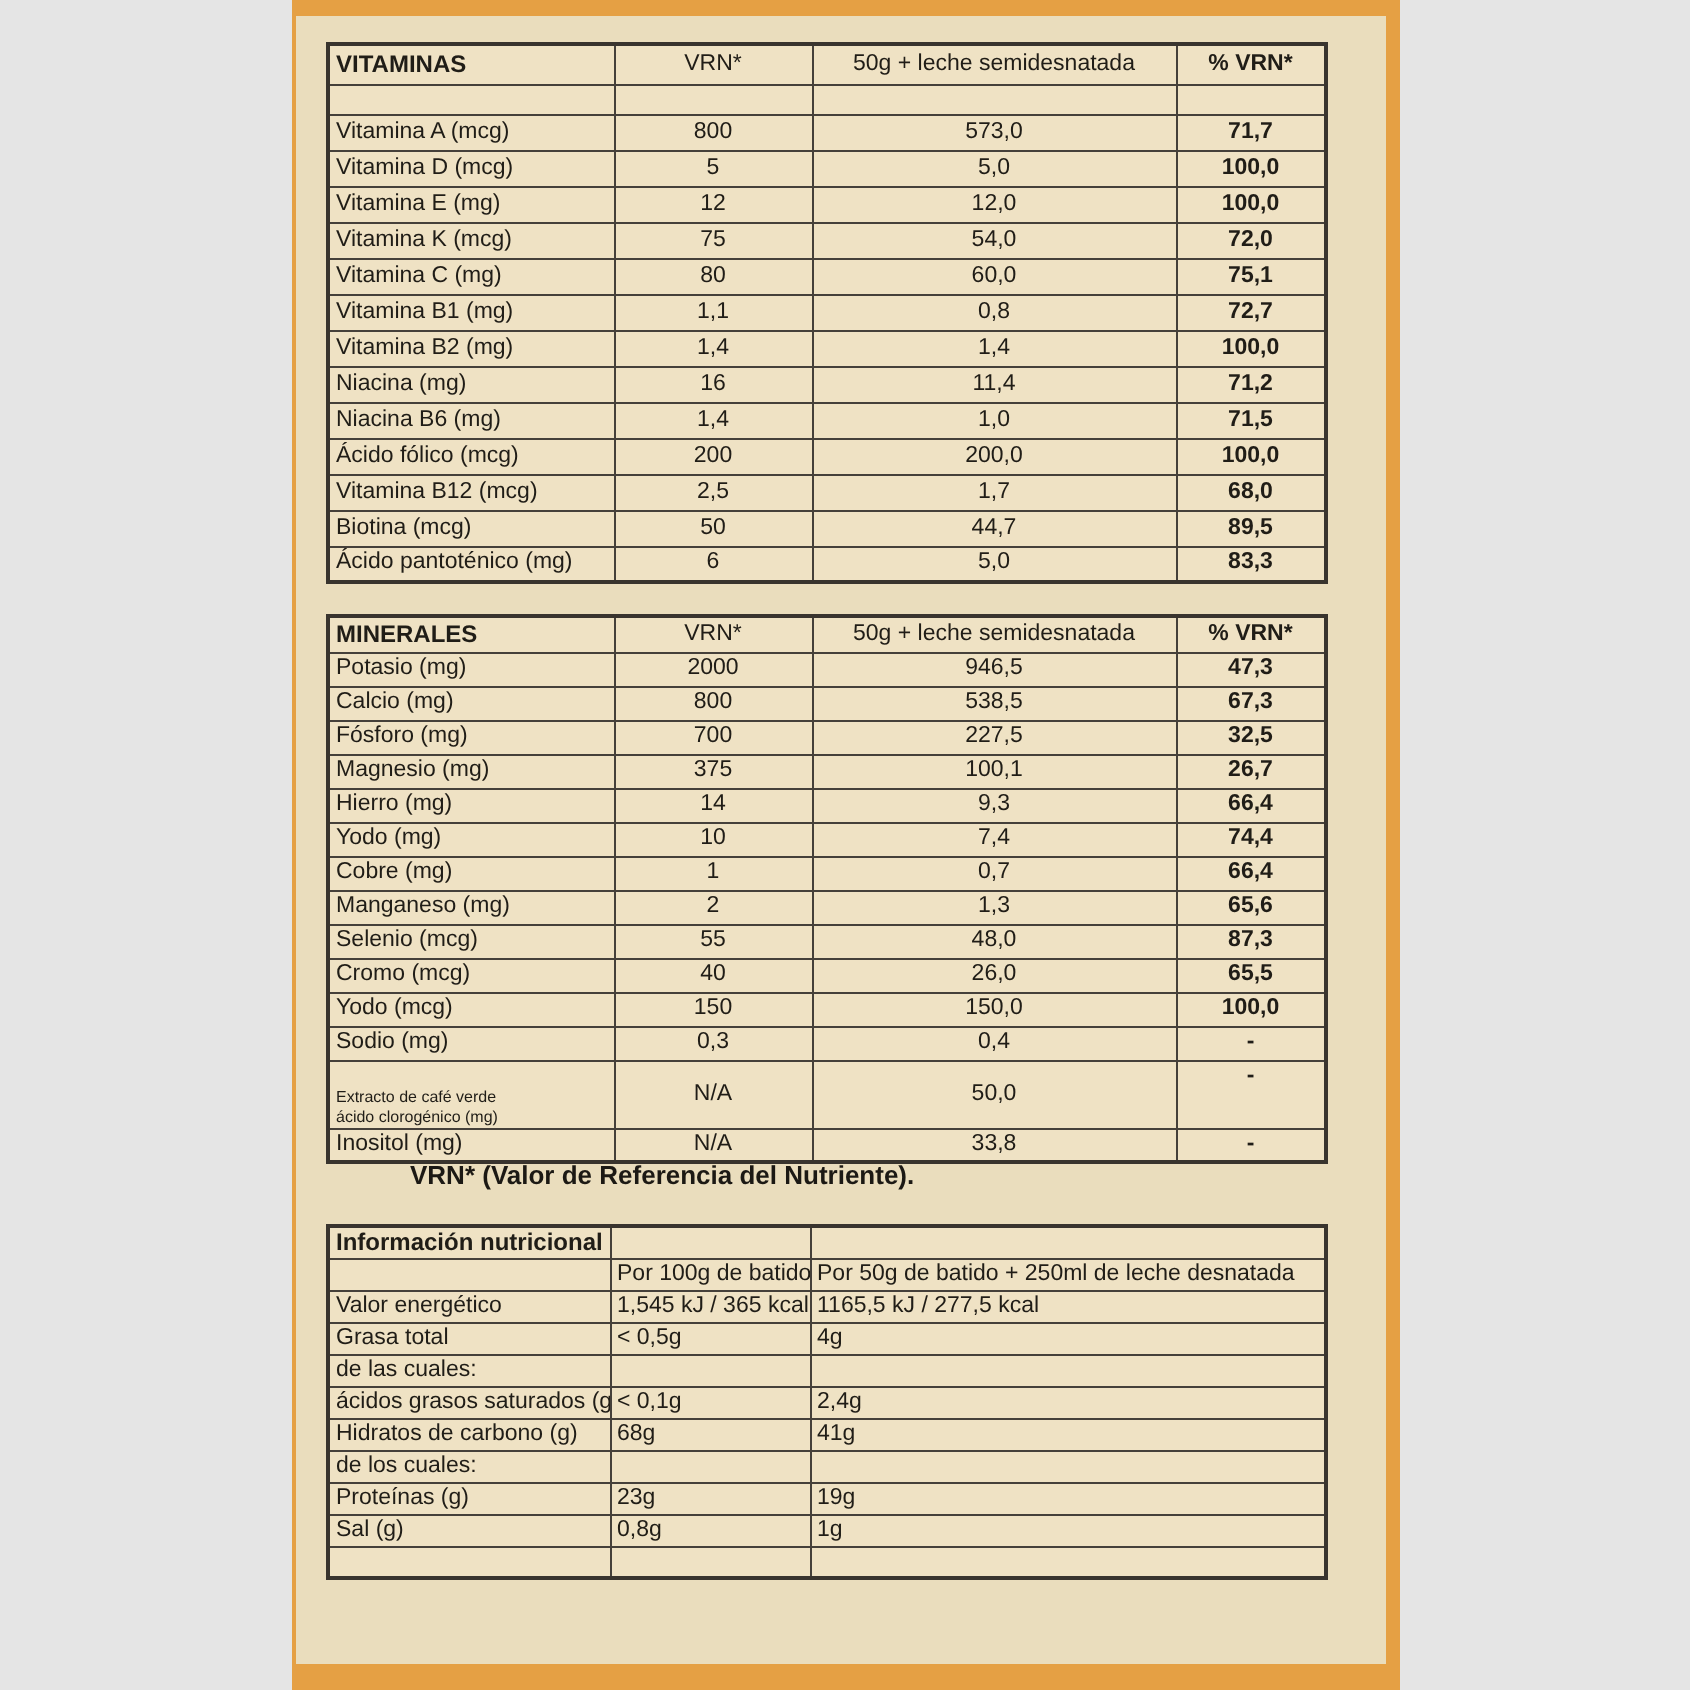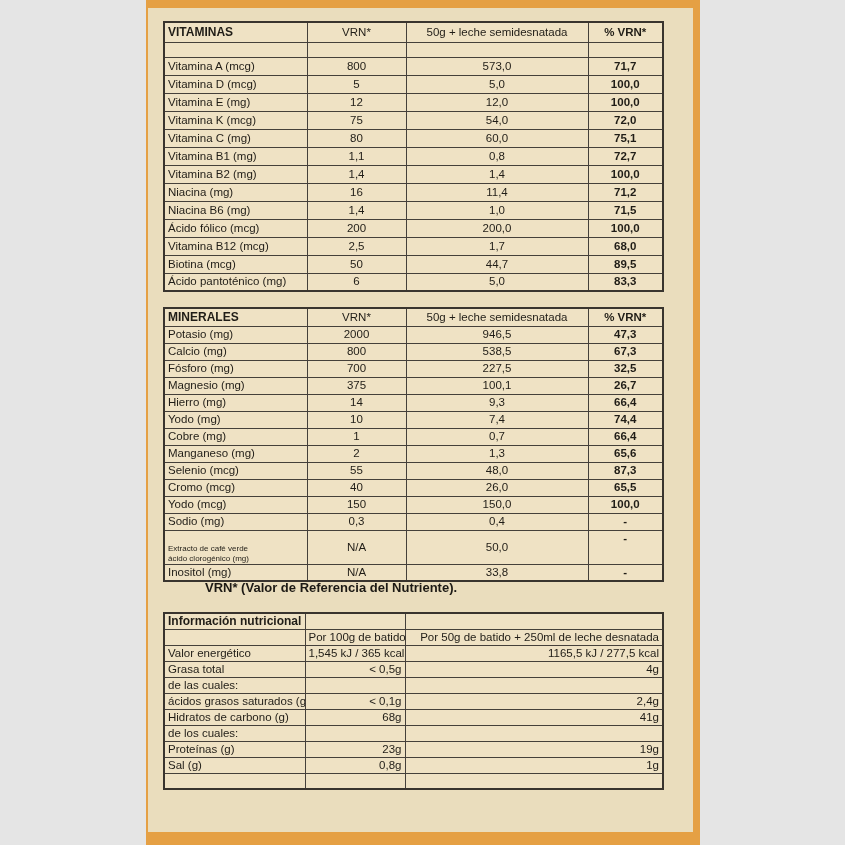--- a/index.html
+++ b/index.html
@@ -35,21 +35,21 @@
   .minerals tr:first-child { height:18px;padding-left:12px; }
   .minerals tr.row-tall { height:24px; }
   .minerals tr.row-tall td:last-child { vertical-align:top; line-height:14px; }
   .cell-small { font-size:8px; line-height:1.25; white-space:pre-line; padding-top:13px; }
 
   .vrn-note { position:absolute; left:163px; top:580px; font-weight:bold;
     font-size:13px; color:#1c1914;margin-left:42px; }
 
   .nutrition { top:612px; }
   .nutrition tr { height:16px; }
-  .nutrition td:nth-child(2), .nutrition td:nth-child(3) { text-align:right; }
+  .nutrition td:nth-child(2), .nutrition td:nth-child(3) { text-align:left; }
   .nutrition tr:first-child td:first-child { font-weight:bold; font-size:12px; }
 </style>
 </head>
 <body>
 
 <div class="page">
 
   <div class="card"></div>
 
   <table class="vrn-table vitamins">

